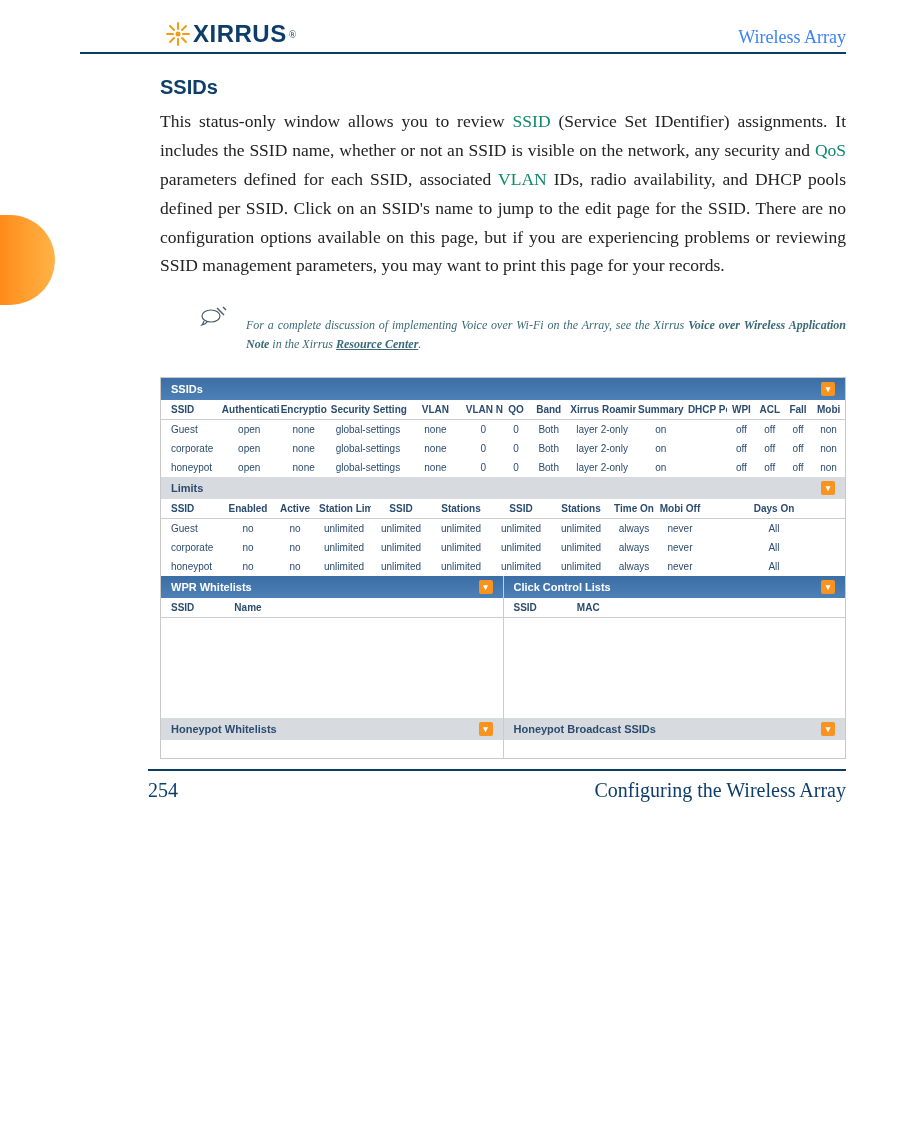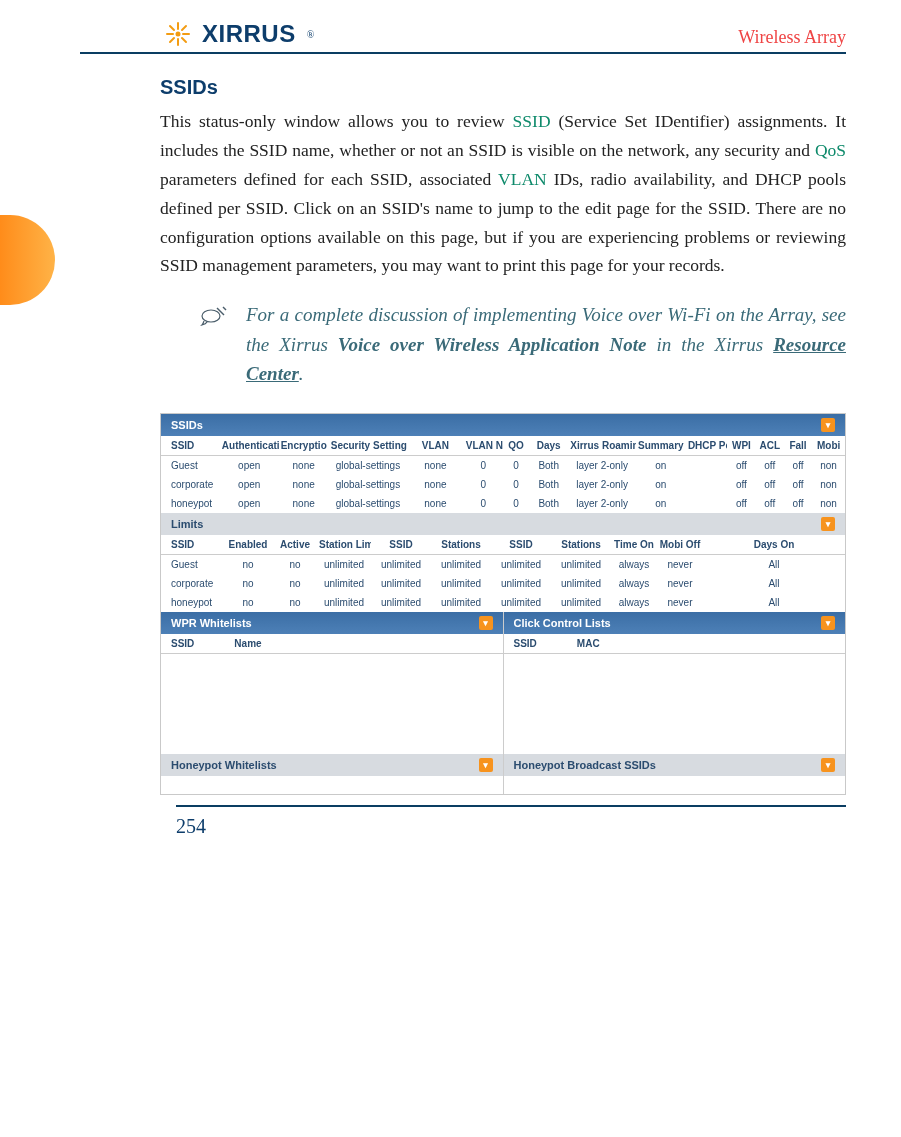--- a/index.html
+++ b/index.html
@@ -19,35 +19,35 @@
     display: flex;
     justify-content: space-between;
     align-items: flex-end;
     border-bottom: 2px solid #0a3d62;
     padding-bottom: 4px;
     margin-bottom: 22px;
   }
   .logo {
     display: flex;
     align-items: center;
-    gap: 11px;
+    gap: 2px;
     padding-left: 85px;
   }
   .logo-burst svg { display:block; }
   .logo-text {
     font-family: Arial, sans-serif;
     font-weight: 900;
     font-size: 24px;
     color: #0d3d6b;
     letter-spacing: 0.5px;
   }
   .logo-r { font-size:10px; vertical-align: top; color:#0d3d6b; }
   .header-title {
     font-size: 18px;
-    color: #ef4444;
+    color: #3b82f6;
   }
   
   .side-tab {
     position: absolute;
     left: 0;
     top: 215px;
     width: 55px;
     height: 90px;
     background: linear-gradient(90deg, #ff8c1a 0%, #ffb347 100%);
     border-top-right-radius: 45px;
@@ -72,23 +72,24 @@
   .note-block {
     display:flex;
     gap:18px;
     margin: 0 0 24px 120px;
     align-items:flex-start;
   }
   .note-icon { flex:0 0 auto; color:#4a5d6a; margin-top:4px;}
   .note-text {
     font-style: italic;
     color: #3a6a78;
-    font-size: 19px;
+    font-size: 12px;
     line-height:1.55;
     text-align: justify;
+    margin-top: 16px;
   }
   .note-text .strong { font-weight: bold; }
   .note-text .ul { text-decoration: underline; font-weight:bold; color:#3a6a78; }
   
   .shot {
     margin: 0 0 10px 80px;
     border: 1px solid #c9c9c9;
     background:#fff;
     font-family: Arial, sans-serif;
     font-size: 10.5px;
@@ -163,21 +164,21 @@
     font-size:15px;
     margin: 8px 0 28px 80px;
   }
   
   .footer-row {
     display:flex;
     justify-content:space-between;
     align-items:flex-start;
     border-top:2px solid #0a3d62;
     padding-top:8px;
-    margin-left:96px;
+    margin-left:68px;
   }
   .page-num { color:#0d3d6b; font-size:20px; }
   .footer-title { color:#0d3d6b; font-size:20px; }
 </style>
 </head>
 <body>
 
 <div class="page">
   <div class="side-tab"></div>
 
@@ -250,21 +251,21 @@
       </colgroup>
       <thead>
           <tr>
         <th class="l">SSID</th>
         <th>Authenticati</th>
         <th>Encryptio</th>
         <th>Security Settings</th>
         <th>VLAN</th>
         <th>VLAN Num</th>
         <th>QO</th>
-        <th>Days</th>
+        <th>Band</th>
         <th>Xirrus Roaming</th>
         <th>Summary</th>
         <th>DHCP Pool</th>
         <th>WPI</th>
         <th>ACL</th>
         <th>Fall</th>
         <th>Mobi</th>
       </tr>
         </thead>
       <tbody id="t1body">
@@ -437,14 +438,15 @@
           <span class="chevctl">▾</span>
         </div>
         <div style="height:18px"></div>
       </div>
     </div>
   </div>
 
 
   <div class="footer-row">
     <div class="page-num">254</div>
+    <div class="footer-title">Configuring the Wireless Array</div>
   </div>
 </div>
 
 </body></html>

